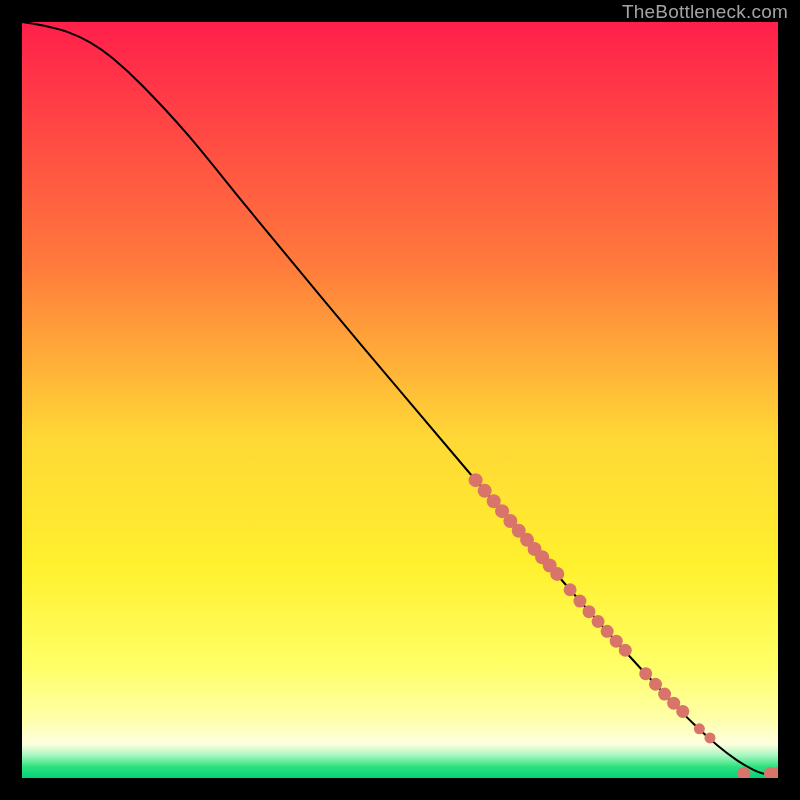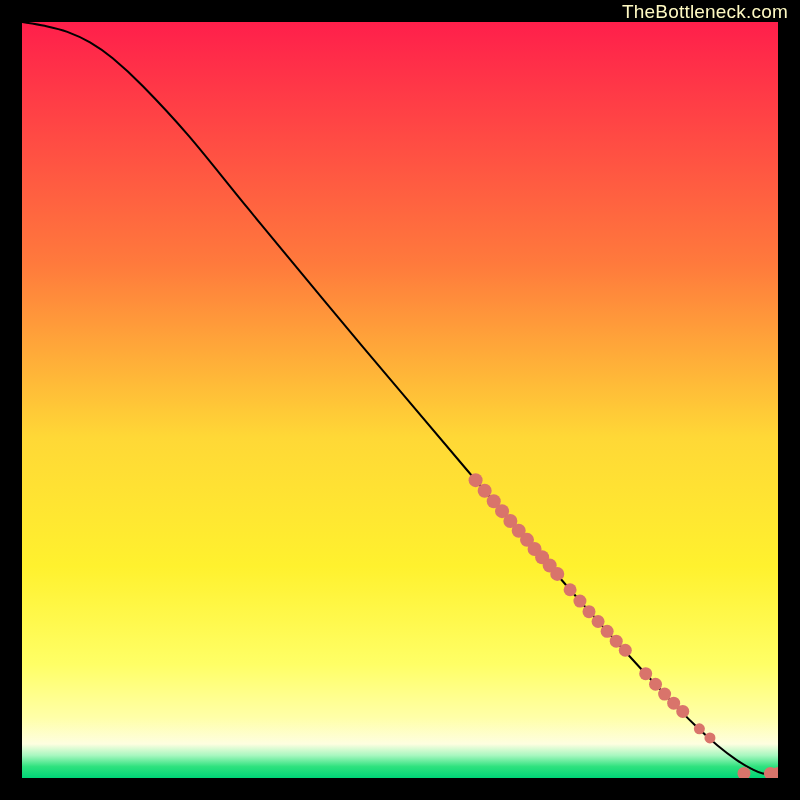--- a/index.html
+++ b/index.html
@@ -28,21 +28,21 @@
     display: block;
     width: 756px;
     height: 756px;
   }
   .watermark {
     position: absolute;
     top: 1px;
     right: 12px;
     font-size: 19px;
     font-weight: 400;
-    color: #fef9c3;
+    color: #a3a3a3;
     letter-spacing: 0.2px;
     user-select: none;
   }
 </style>
 </head>
 <body>
 
 <div class="stage">
 
   <div class="watermark">TheBottleneck.com</div>

